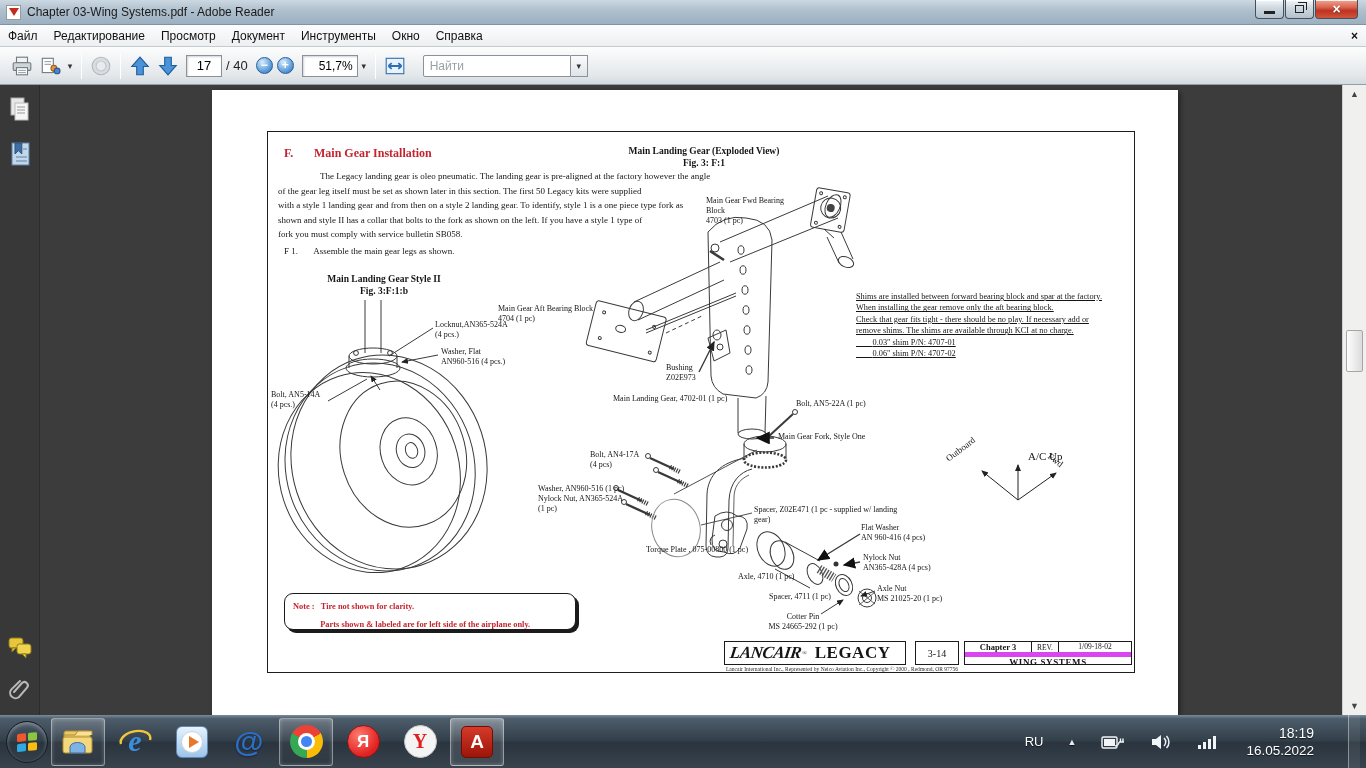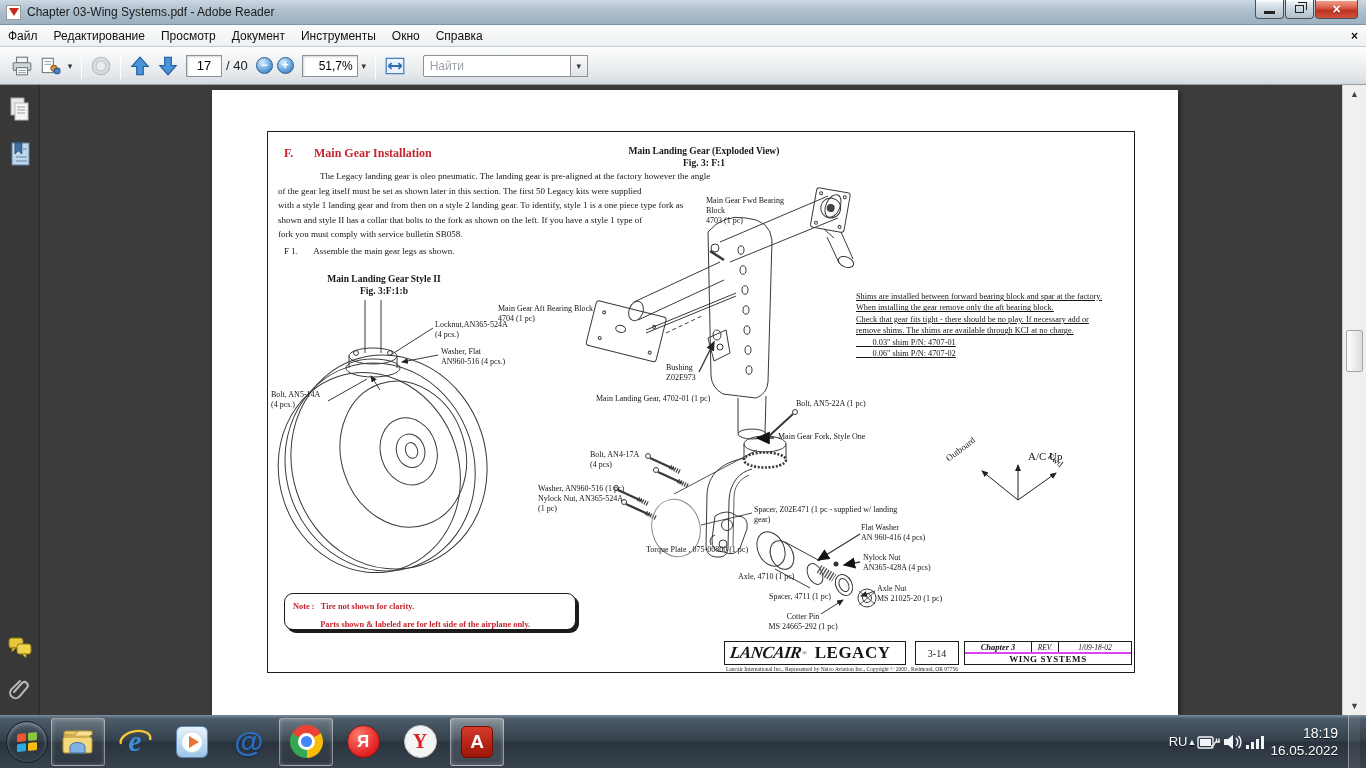--- a/index.html
+++ b/index.html
@@ -70,42 +70,42 @@
   .notebox{position:absolute;left:16px;top:461px;width:292px;height:37px;border:1.6px solid #1b1b1b;border-radius:9px;
     box-shadow:3px 3px 0 #1b1b1b;background:#fff;padding:4px 8px;}
   .notebox .txt{font-size:8.4px;line-height:18px;font-weight:bold;color:#c42430;white-space:pre-wrap;}
   .footer{position:absolute;left:456px;top:509px;width:408px;height:24px;display:flex;align-items:stretch;font-family:"Liberation Serif",serif;}
   .f-logo{width:182px;border:1.5px solid #1b1b1b;display:flex;align-items:center;padding:0 5px;background:#fff;}
   .f-logo .lanc{font-style:italic;font-weight:bold;font-size:17px;letter-spacing:-.5px;transform:skewX(-8deg);}
   .f-logo sup{font-size:6px;margin-left:1px;}
   .f-logo .leg{font-weight:bold;font-size:17px;margin-left:8px;letter-spacing:.5px;}
   .f-page{width:44px;margin-left:9px;border:1px solid #1b1b1b;display:flex;align-items:center;justify-content:center;font-size:10px;}
   .f-table{margin-left:5px;flex:1;border:1px solid #1b1b1b;display:flex;flex-direction:column;}
-  .f-r1{display:flex;border-bottom:2px solid #d946ef;flex:1;align-items:center;font-style:italic;}
+  .f-r1{display:flex;border-bottom:5px solid #d946ef;flex:1;align-items:flex-start;}
   .f-c1{width:66px;text-align:center;font-weight:bold;font-size:8.5px;}
   .f-c2{width:28px;text-align:center;font-size:7.5px;border-left:1px solid #1b1b1b;border-right:1px solid #1b1b1b;align-self:stretch;display:flex;align-items:center;justify-content:center;}
   .f-c3{flex:1;text-align:center;font-size:7.5px;}
   .f-r2{flex:1;display:flex;align-items:center;justify-content:center;font-weight:bold;font-size:9px;letter-spacing:.6px;}
   .copyright{position:absolute;left:458px;top:534px;width:320px;font-size:6.5px;transform:scale(.85);transform-origin:left top;color:#2a2a2a;font-family:"Liberation Serif",serif;white-space:nowrap;}
   .rot-l{transform:rotate(-37deg);}
   .rot-r{transform:rotate(38deg);}
   
   .taskbar{height:53px;background:linear-gradient(#7b8c9c 0%,#4d5c6a 7%,#33404b 48%,#2a343e 52%,#38434e 100%);
     display:flex;align-items:center;position:relative;color:#fff;}
   .orb{width:42px;height:42px;margin-left:6px;border-radius:50%;position:relative;flex:0 0 auto;
     background:radial-gradient(circle at 35% 30%,#5d7purple 0,#4a6078 0,#40566d 40%,#1c2733 90%);
     border:1px solid #151d26;box-shadow:inset 0 2px 4px rgba(255,255,255,.35);}
   .orb .flag{position:absolute;left:10px;top:11px;width:22px;height:20px;transform:skewY(-6deg);}
   .orb .flag i{position:absolute;width:9px;height:8px;border-radius:1.5px;}
   .task-btn{width:54px;height:48px;margin-left:3px;display:flex;align-items:center;justify-content:center;border-radius:3px;flex:0 0 auto;}
   .task-btn.framed{border:1px solid rgba(255,255,255,.45);
     background:linear-gradient(rgba(255,255,255,.18),rgba(255,255,255,.05) 50%,rgba(0,0,0,.12));box-shadow:inset 0 0 4px rgba(255,255,255,.25);}
   .task-btn.active{background:linear-gradient(rgba(255,255,255,.32),rgba(255,255,255,.12) 50%,rgba(255,255,255,.06));}
   .circ{border-radius:50%;display:flex;align-items:center;justify-content:center;}
-  .tray{margin-left:auto;display:flex;align-items:center;gap:0;padding-right:6px;text-shadow:0 1px 1px rgba(0,0,0,.7);}
+  .tray{margin-left:auto;display:flex;align-items:center;gap:24px;padding-right:6px;text-shadow:0 1px 1px rgba(0,0,0,.7);}
   .tray .lang{font-size:13px;}
   .tray .chev{font-size:9px;color:#e8edf2;}
   .clock{text-align:right;font-size:14px;line-height:17px;margin-left:4px;}
   .clock .date{font-size:13.5px;}
   .show-desktop{width:12px;height:53px;border-left:1px solid rgba(255,255,255,.4);background:rgba(255,255,255,.07);margin-left:10px;}
 </style>
 </head>
 <body>
 
 <div class="titlebar">
@@ -379,21 +379,21 @@
 AN960-516 (4 pcs.)</div>
       <div class="lbl" style="left:3px;top:258px">Bolt, AN5-14A
 (4 pcs.)</div>
       <div class="lbl rt" style="left:438px;top:64px;width:122px">Main Gear Fwd Bearing
 Block
 4703 (1 pc)</div>
       <div class="lbl rt" style="left:230px;top:172px;width:98px">Main Gear Aft Bearing Block
 4704  (1 pc)</div>
       <div class="lbl" style="left:398px;top:231px">Bushing
 Z02E973</div>
-      <div class="lbl" style="left:328px;top:262px">Main Landing Gear, 4702-01 (1 pc)</div>
+      <div class="lbl" style="left:345px;top:262px">Main Landing Gear, 4702-01 (1 pc)</div>
       <div class="lbl" style="left:528px;top:267px">Bolt, AN5-22A (1 pc)</div>
       <div class="lbl" style="left:510px;top:300px">Main Gear Fork, Style One</div>
       <div class="lbl rt" style="left:322px;top:318px;width:62px">Bolt,  AN4-17A
 (4 pcs)</div>
       <div class="lbl rt" style="left:270px;top:352px;width:132px">Washer, AN960-516 (1 pc)
 Nylock Nut, AN365-524A
 (1 pc)</div>
       <div class="lbl" style="left:486px;top:373px;width:152px">Spacer, Z02E471 (1 pc - supplied w/ landing
 gear)</div>
       <div class="lbl" style="left:593px;top:391px">Flat Washer

